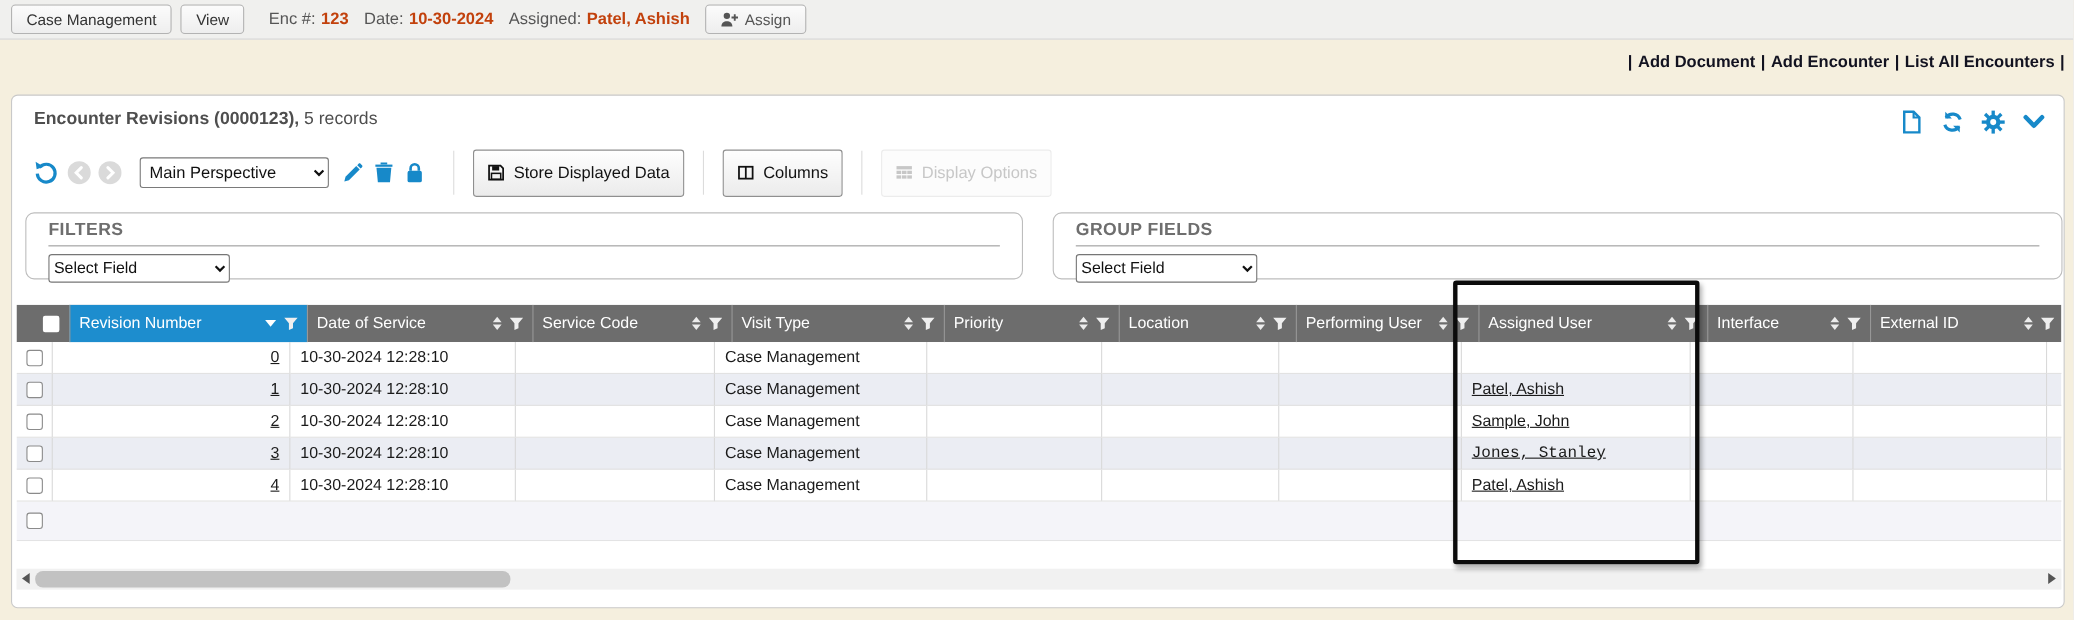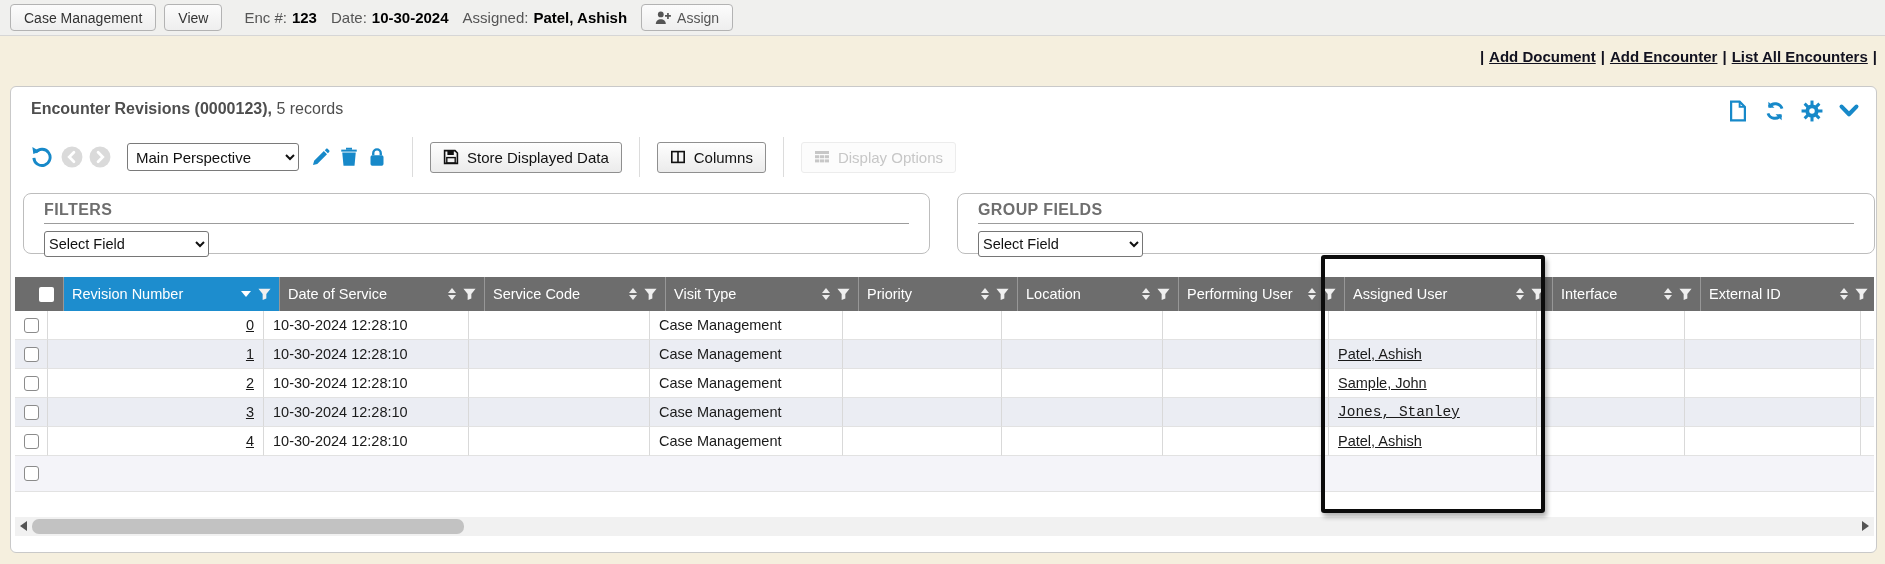--- a/index.html
+++ b/index.html
@@ -16,27 +16,27 @@
   }
   .tb-btn{
     height:27px;padding:0 13px;margin-right:8px;
     border:1px solid #b3b3b3;border-radius:4px;
     background:linear-gradient(#fcfcfc,#eeeeee);
     font-family:"Liberation Sans",sans-serif;font-size:14px;color:#333;
     display:inline-flex;align-items:center;gap:6px;cursor:pointer;
   }
   .tb-info{display:flex;align-items:center;margin-left:14px;font-size:15px;}
   .tb-lbl{color:#555;margin-right:5px;}
-  .tb-val{font-weight:bold;color:#000000;}
+  .tb-val{font-weight:bold;color:#c2410c;}
   .assign-btn{margin-left:14px;color:#555;}
   
   .quick-links{
     position:absolute;top:48px;right:8px;font-size:15px;font-weight:bold;color:#121220;
   }
-  .quick-links a{color:#121220;text-decoration:underline;cursor:pointer;margin:0 5px;}
+  .quick-links a{color:#121220;cursor:pointer;margin:0 5px;}
   
   .panel{
     position:absolute;left:10px;top:86px;width:1867px;height:467px;box-sizing:border-box;
     background:#fff;border:1px solid #c9c9c9;border-radius:6px;overflow:hidden;
   }
   .panel-title{position:absolute;left:20px;top:13px;font-size:16px;color:#4e4e4e;}
   .pt-bold{font-weight:bold;}
   .panel-icons{position:absolute;right:16px;top:13px;display:flex;gap:15px;align-items:center;}
   .ic{display:inline-block;line-height:0;}
   .ic svg{display:block;}
@@ -51,21 +51,21 @@
   }
   .nav-circle{margin-right:6px;line-height:0;}
   .perspective-select{
     width:172px;height:28px;margin:0 12px 0 10px;
     font-family:"Liberation Sans",sans-serif;font-size:15px;color:#111;
     border:1px solid #7a7a7a;border-radius:3px;background:#fff;padding:0 4px;
   }
   .tool-ic{margin-right:8px;cursor:pointer;}
   .vsep{width:1px;height:40px;background:#dcdcdc;margin:0 17px;}
   .gbtn{
-    height:31px;padding:13px 12px;display:inline-flex;align-items:center;gap:8px;
+    height:43px;padding:13px 12px;display:inline-flex;align-items:center;gap:8px;
     border:1px solid #8f8f8f;border-radius:3px;background:linear-gradient(#fefefe,#ebebeb);
     font-family:"Liberation Sans",sans-serif;font-size:15px;color:#111;cursor:pointer;
   }
   .gbtn.disabled{
     border:1px solid #ececec;background:#fcfcfc;color:#c7c7c7;cursor:default;
   }
   
   .fbox{
     position:absolute;top:106px;height:61px;box-sizing:border-box;
     border:1px solid #bdbdbd;border-radius:8px;background:#fff;padding:7px 20px 0 20px;

